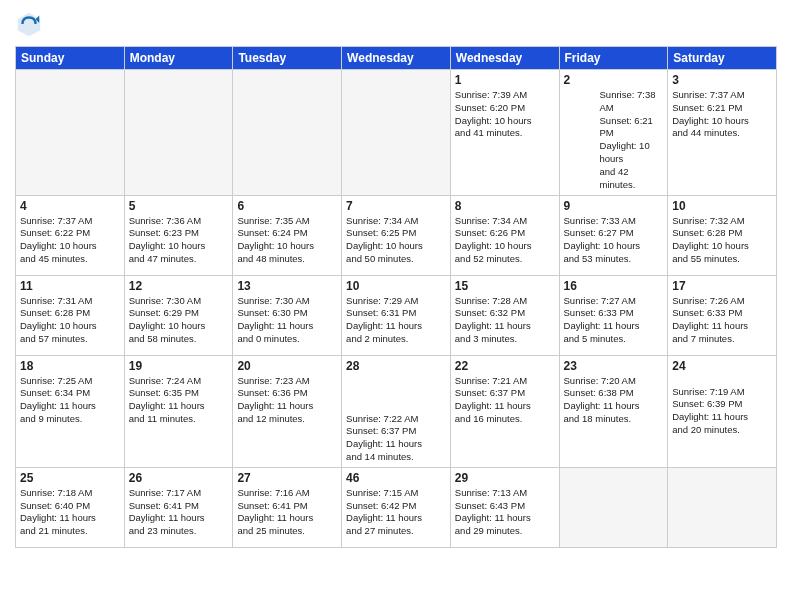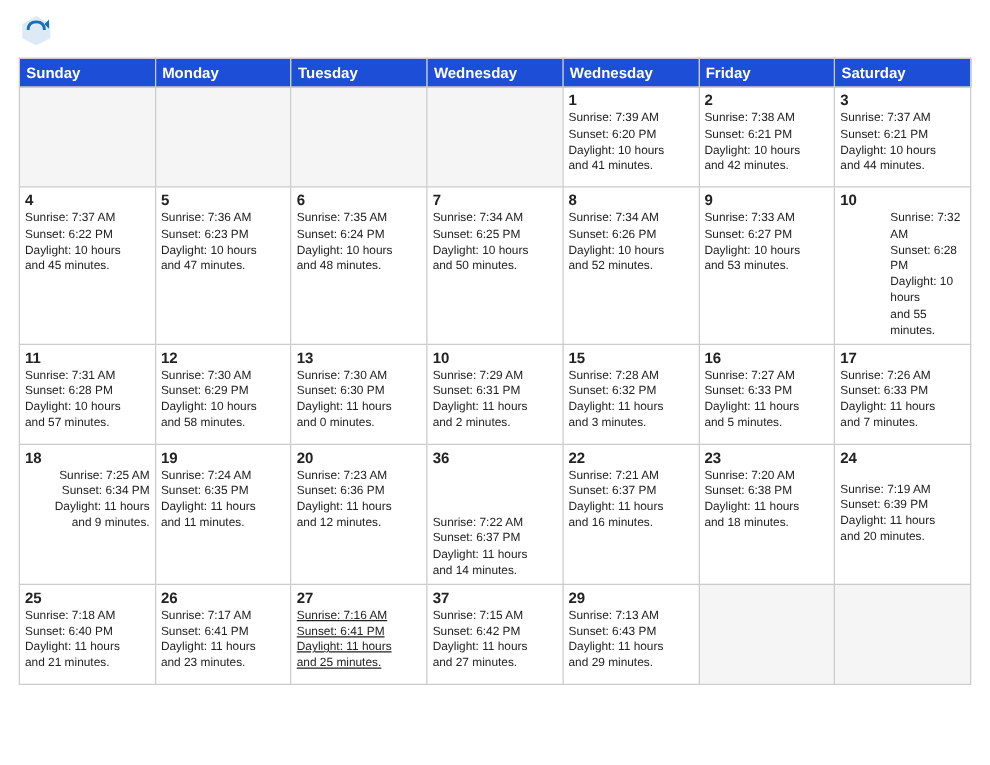--- a/index.html
+++ b/index.html
@@ -136,21 +136,21 @@
           <td class="empty"></td>
           <td>
             <span class="day-num">1</span>
             <div class="day-info" style="white-space: pre-line;">Sunrise: 7:39 AM
 Sunset: 6:20 PM
 Daylight: 10 hours
 and 41 minutes.</div>
           </td>
           <td>
             <span class="day-num">2</span>
-            <div class="day-info" style="white-space: pre-line;">Sunrise: 7:38 AM
+            <div class="day-info" style="white-space: pre-line; margin-left: 36px;">Sunrise: 7:38 AM
 Sunset: 6:21 PM
 Daylight: 10 hours
 and 42 minutes.</div>
           </td>
           <td>
             <span class="day-num">3</span>
             <div class="day-info" style="white-space: pre-line;">Sunrise: 7:37 AM
 Sunset: 6:21 PM
 Daylight: 10 hours
 and 44 minutes.</div>
@@ -194,21 +194,21 @@
           </td>
           <td>
             <span class="day-num">9</span>
             <div class="day-info" style="white-space: pre-line;">Sunrise: 7:33 AM
 Sunset: 6:27 PM
 Daylight: 10 hours
 and 53 minutes.</div>
           </td>
           <td>
             <span class="day-num">10</span>
-            <div class="day-info" style="white-space: pre-line; margin-left: 40px;">Sunrise: 7:32 AM
+            <div class="day-info" style="white-space: pre-line;">Sunrise: 7:32 AM
 Sunset: 6:28 PM
 Daylight: 10 hours
 and 55 minutes.</div>
           </td>
         </tr>
         <tr>
           <td>
             <span class="day-num">11</span>
             <div class="day-info" style="white-space: pre-line;">Sunrise: 7:31 AM
 Sunset: 6:28 PM
@@ -254,41 +254,41 @@
             <span class="day-num">17</span>
             <div class="day-info" style="white-space: pre-line;">Sunrise: 7:26 AM
 Sunset: 6:33 PM
 Daylight: 11 hours
 and 7 minutes.</div>
           </td>
         </tr>
         <tr>
           <td>
             <span class="day-num">18</span>
-            <div class="day-info" style="white-space: pre-line; text-align: right;">Sunrise: 7:25 AM
+            <div class="day-info" style="white-space: pre-line;">Sunrise: 7:25 AM
 Sunset: 6:34 PM
 Daylight: 11 hours
 and 9 minutes.</div>
           </td>
           <td>
             <span class="day-num">19</span>
             <div class="day-info" style="white-space: pre-line;">Sunrise: 7:24 AM
 Sunset: 6:35 PM
 Daylight: 11 hours
 and 11 minutes.</div>
           </td>
           <td>
             <span class="day-num">20</span>
             <div class="day-info" style="white-space: pre-line;">Sunrise: 7:23 AM
 Sunset: 6:36 PM
 Daylight: 11 hours
 and 12 minutes.</div>
           </td>
           <td>
-            <span class="day-num">36</span>
+            <span class="day-num">28</span>
             <div class="day-info" style="white-space: pre-line; margin-top: 40px;">Sunrise: 7:22 AM
 Sunset: 6:37 PM
 Daylight: 11 hours
 and 14 minutes.</div>
           </td>
           <td>
             <span class="day-num">22</span>
             <div class="day-info" style="white-space: pre-line;">Sunrise: 7:21 AM
 Sunset: 6:37 PM
 Daylight: 11 hours
@@ -319,27 +319,27 @@
           </td>
           <td>
             <span class="day-num">26</span>
             <div class="day-info" style="white-space: pre-line;">Sunrise: 7:17 AM
 Sunset: 6:41 PM
 Daylight: 11 hours
 and 23 minutes.</div>
           </td>
           <td>
             <span class="day-num">27</span>
-            <div class="day-info" style="white-space: pre-line; text-decoration: underline;">Sunrise: 7:16 AM
+            <div class="day-info" style="white-space: pre-line;">Sunrise: 7:16 AM
 Sunset: 6:41 PM
 Daylight: 11 hours
 and 25 minutes.</div>
           </td>
           <td>
-            <span class="day-num">37</span>
+            <span class="day-num">46</span>
             <div class="day-info" style="white-space: pre-line;">Sunrise: 7:15 AM
 Sunset: 6:42 PM
 Daylight: 11 hours
 and 27 minutes.</div>
           </td>
           <td>
             <span class="day-num">29</span>
             <div class="day-info" style="white-space: pre-line;">Sunrise: 7:13 AM
 Sunset: 6:43 PM
 Daylight: 11 hours

